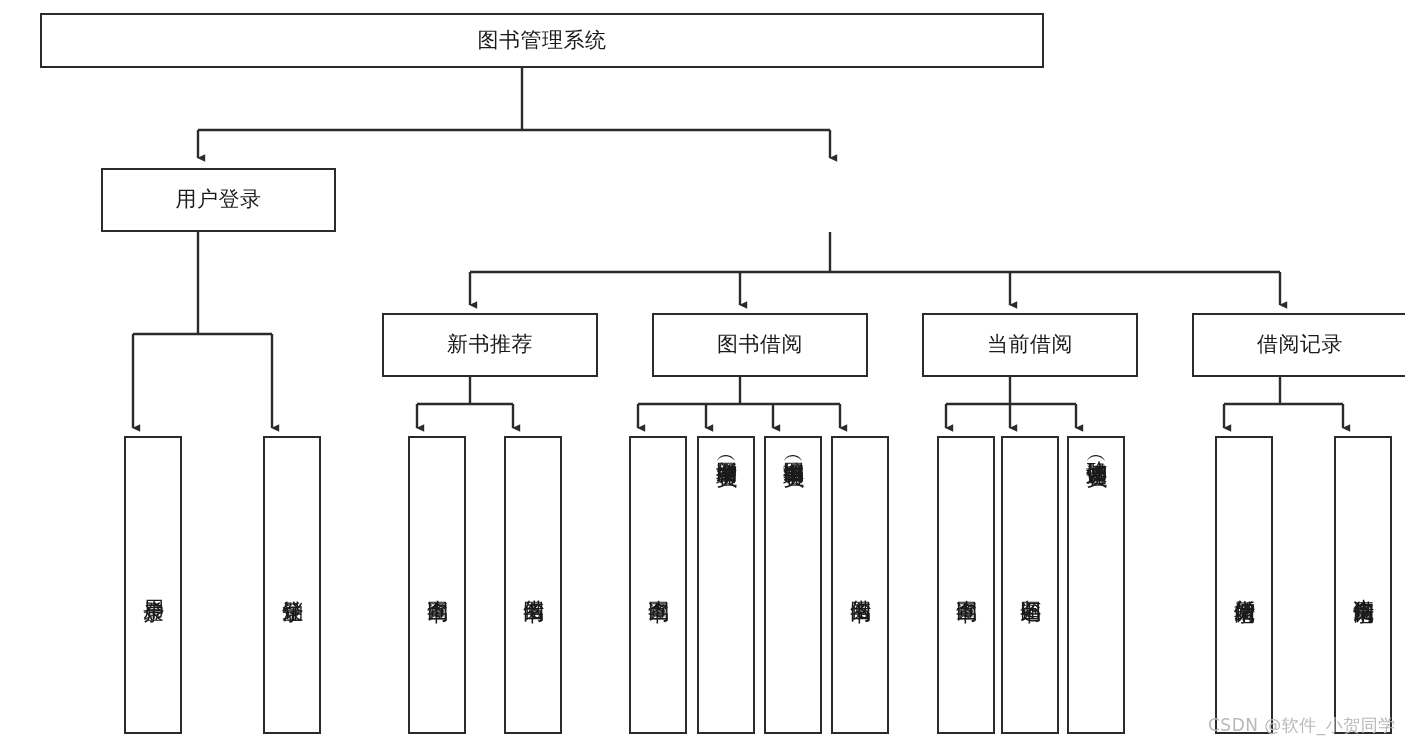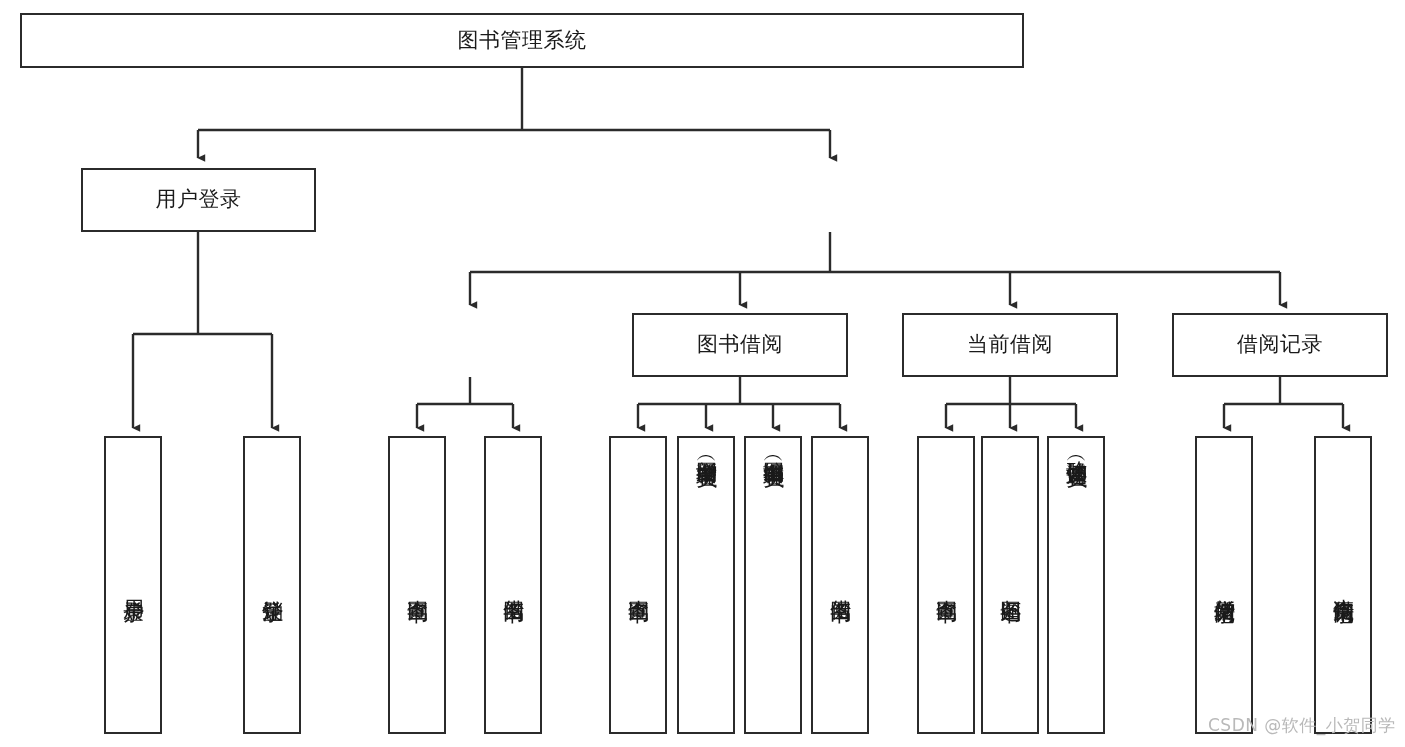--- a/index.html
+++ b/index.html
@@ -31,20 +31,21 @@
   }
   .node-box {
     position: absolute;
     box-sizing: border-box;
     background: #ffffff;
     border: 2px solid #2b2b2b;
     display: flex;
     align-items: center;
     justify-content: center;
     overflow: hidden;
+    margin-left: 20px;
   }
   .node-label-h {
     font-size: 21px;
     color: #1a1a1a;
     line-height: 1.1;
     letter-spacing: 0.5px;
     white-space: nowrap;
     text-align: center;
   }
   .node-label-v {
@@ -147,20 +148,23 @@
 
   <div class="node-box" style="left:20px; top:13px; width:1004px; height:55px;">
     <span class="node-label-h">图书管理系统</span>
   </div>
 
   <div class="node-box" style="left:81px; top:168px; width:235px; height:64px;">
     <span class="node-label-h">用户登录</span>
   </div>
 
 
+  <div class="node-box" style="left:362px; top:313px; width:216px; height:64px;">
+    <span class="node-label-h">新书推荐</span>
+  </div>
 
   <div class="node-box" style="left:632px; top:313px; width:216px; height:64px;">
     <span class="node-label-h">图书借阅</span>
   </div>
 
   <div class="node-box" style="left:902px; top:313px; width:216px; height:64px;">
     <span class="node-label-h">当前借阅</span>
   </div>
 
   <div class="node-box" style="left:1172px; top:313px; width:216px; height:64px;">

